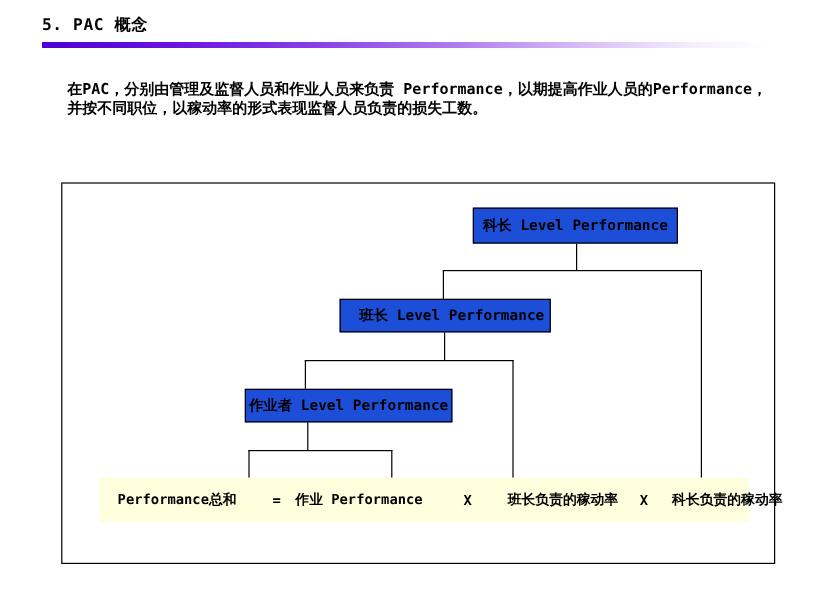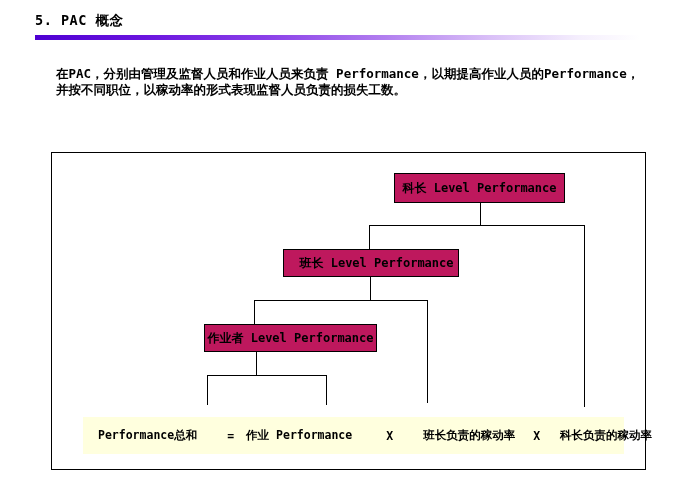--- a/index.html
+++ b/index.html
@@ -45,21 +45,21 @@
     left: 51px;
     top: 152px;
     width: 593px;
     height: 316px;
     border: 1px solid #000000;
     background: #ffffff;
   }
   .node {
     position: absolute;
     border: 1px solid #000000;
-    background: #be185d;
+    background: #1d4ed8;
     display: flex;
     align-items: center;
     justify-content: center;
     font-size: 12px;
     font-weight: bold;
     white-space: nowrap;
     box-sizing: border-box;
   }
   .node-kezhang  { left: 342px; top: 20px;  width: 171px; height: 30px; }
   .node-banzhang { left: 231px; top: 96px;  width: 176px; height: 28px; padding-left: 11px; }
@@ -73,21 +73,21 @@
   .h2 { left: 202px; top: 147px; width: 174px; height: 1px; }
   .v5 { left: 202px; top: 147px; width: 1px;  height: 24px; }
   .v6 { left: 375px; top: 147px; width: 1px;  height: 103px; }
   .v7 { left: 204px; top: 199px; width: 1px;  height: 23px; }
   .h3 { left: 155px; top: 222px; width: 120px; height: 1px; }
   .v8 { left: 155px; top: 222px; width: 1px;  height: 30px; }
   .v9 { left: 274px; top: 222px; width: 1px;  height: 30px; }
   .formula-bar {
     position: absolute;
     left: 31px;
-    top: 264px;
+    top: 245px;
     width: 541px;
     height: 37px;
     background: #ffffde;
     display: flex;
     align-items: center;
     font-size: 11.5px;
     font-weight: bold;
     white-space: nowrap;
     box-sizing: border-box;
     padding-left: 15px;

